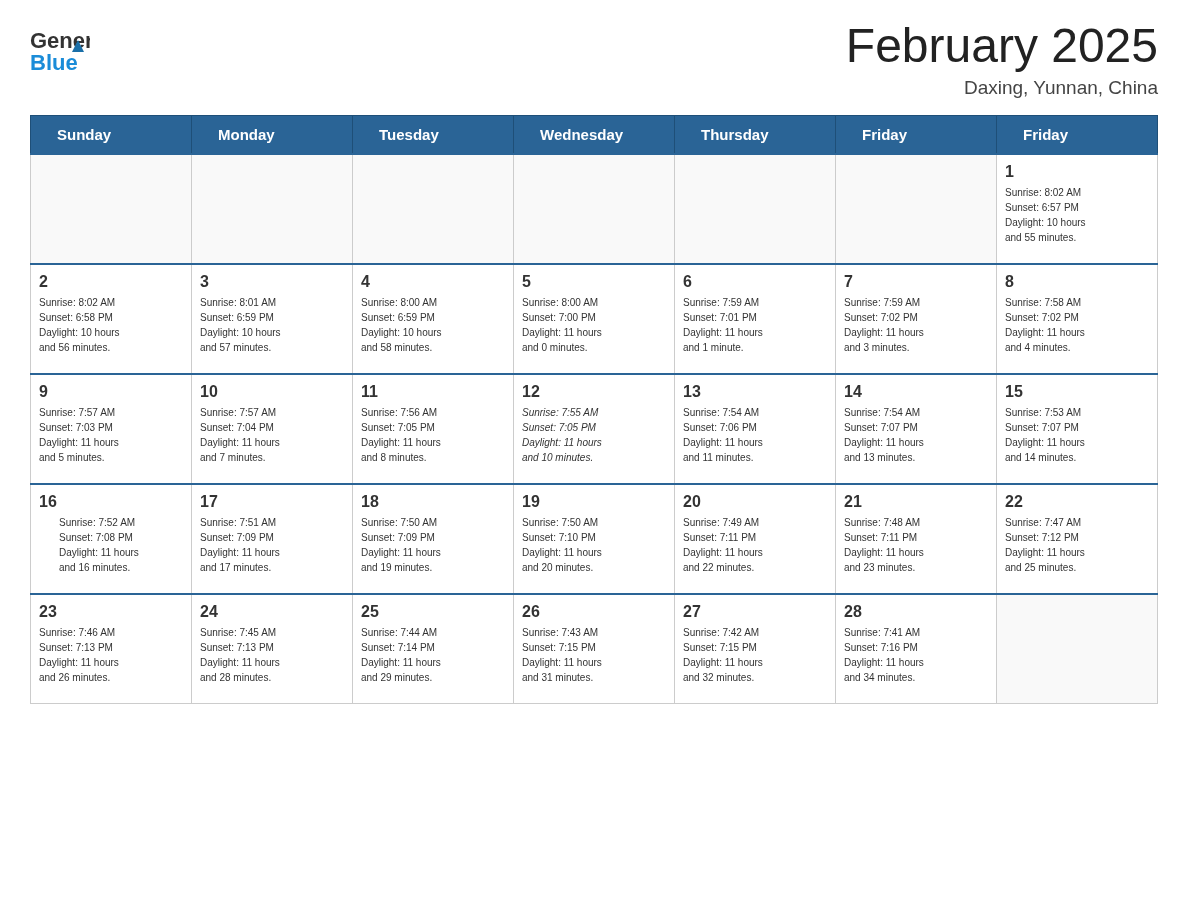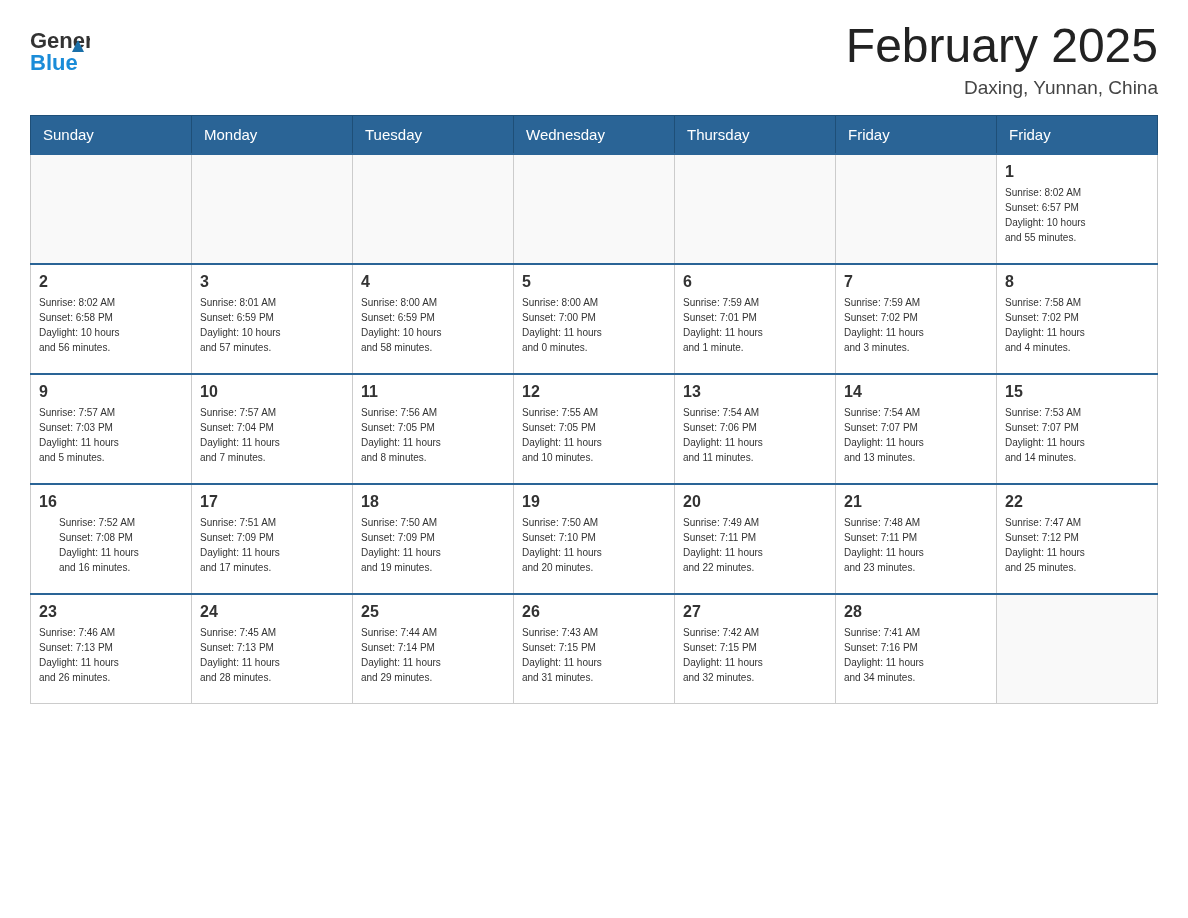--- a/index.html
+++ b/index.html
@@ -40,24 +40,24 @@
       margin-top: 4px;
     }
     .calendar-table {
       width: 100%;
       border-collapse: collapse;
       table-layout: fixed;
     }
     .calendar-table th {
       background-color: #2a6496;
       color: #fff;
-      padding: 10px 12px;
+      padding: 10px 26px;
       text-align: left;
       font-size: 15px;
-      font-weight: normal;
+      font-weight: bold;
       border: 1px solid #1e4f78;
     }
     .calendar-table td {
       vertical-align: top;
       padding: 8px 8px 10px 8px;
       border: 1px solid #ccc;
       border-top: 2px solid #2a6496;
       height: 110px;
       font-size: 12.5px;
       color: #333;
@@ -191,21 +191,21 @@
         </td>
         <td>
           <span class="day-number">11</span>
           <div class="day-info" style="white-space: pre-line;">Sunrise: 7:56 AM
 Sunset: 7:05 PM
 Daylight: 11 hours
 and 8 minutes.</div>
         </td>
         <td>
           <span class="day-number">12</span>
-          <div class="day-info" style="white-space: pre-line;">Sunrise: 7:55 AM
+          <div class="day-info" style="white-space: pre-line; font-style: italic;">Sunrise: 7:55 AM
 Sunset: 7:05 PM
 Daylight: 11 hours
 and 10 minutes.</div>
         </td>
         <td>
           <span class="day-number">13</span>
           <div class="day-info" style="white-space: pre-line;">Sunrise: 7:54 AM
 Sunset: 7:06 PM
 Daylight: 11 hours
 and 11 minutes.</div>

